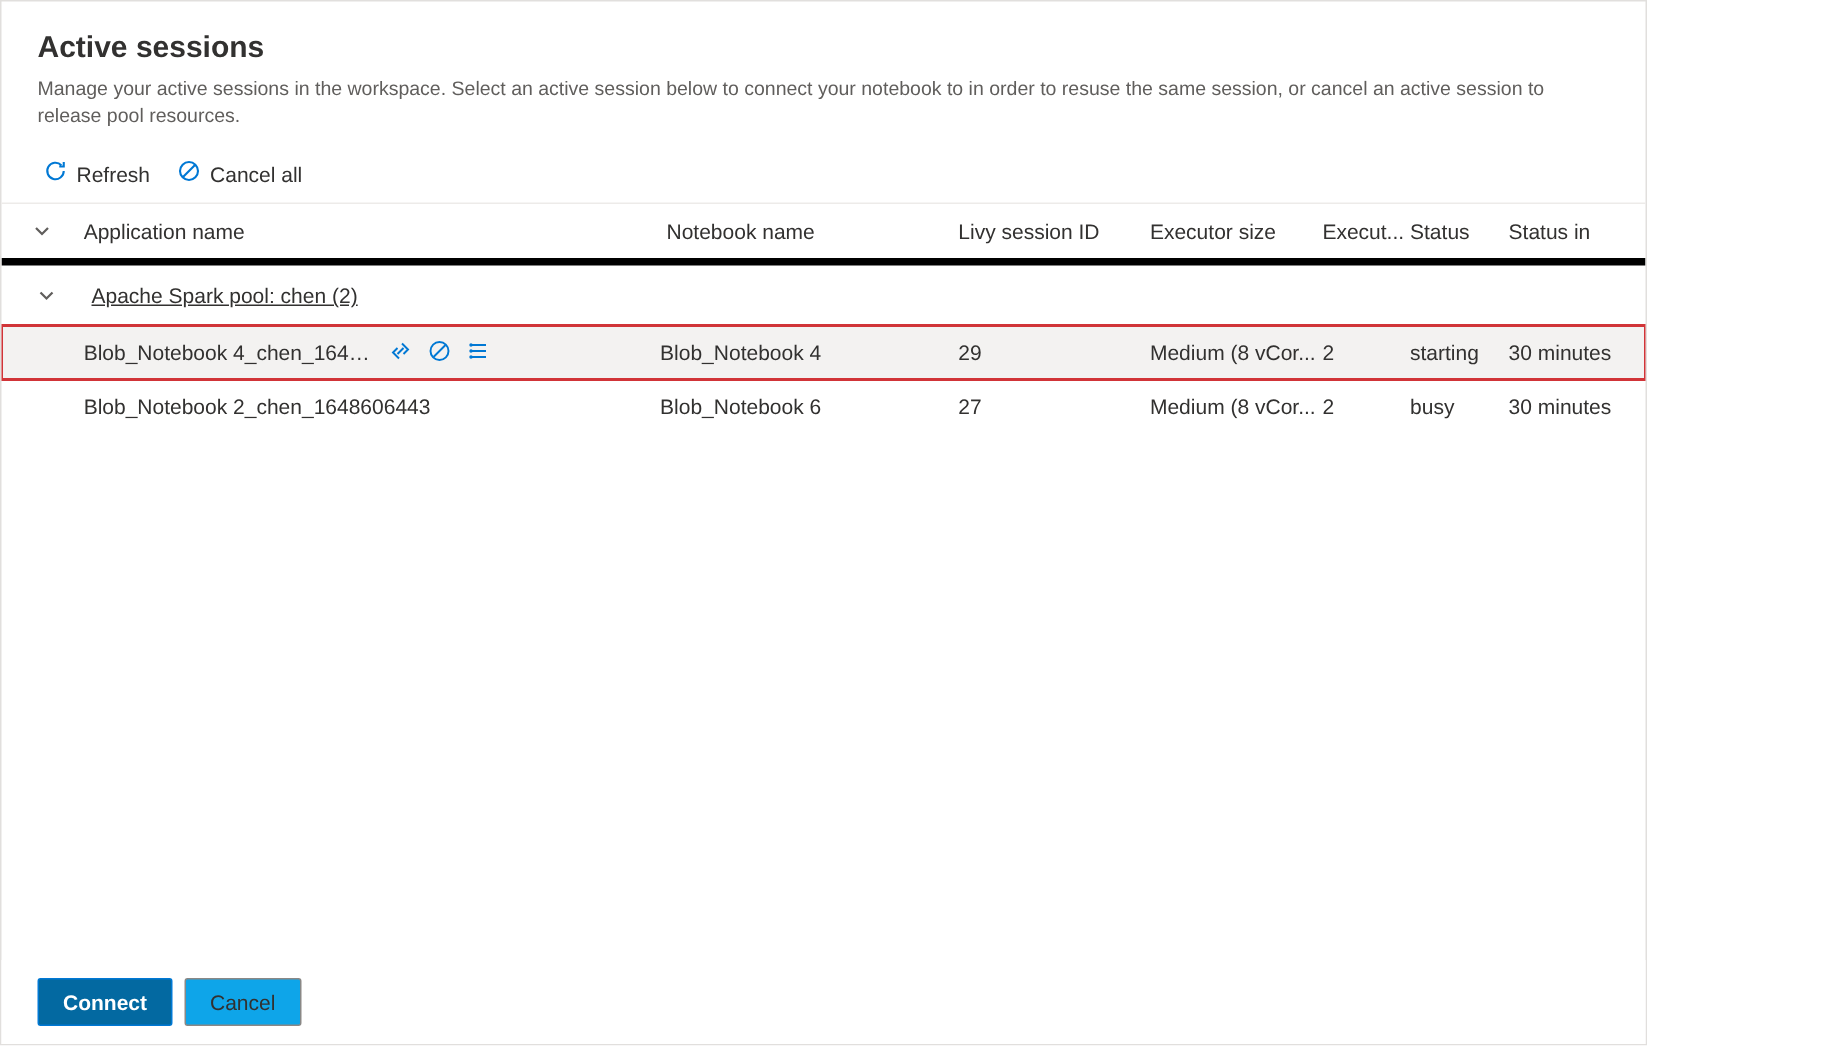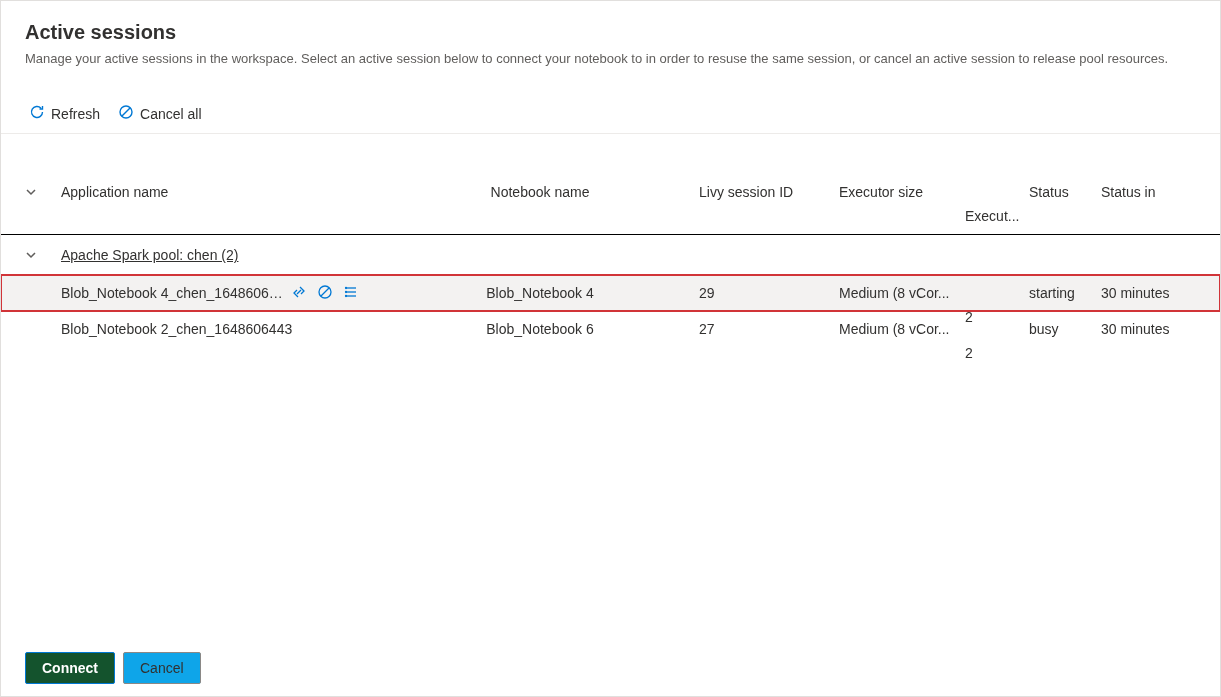--- a/index.html
+++ b/index.html
@@ -3,27 +3,26 @@
 <meta charset="utf-8">
 <style>
   * { box-sizing: border-box; margin: 0; padding: 0; }
   body {
     font-family: "Segoe UI", -apple-system, BlinkMacSystemFont, sans-serif;
     font-size: 14px;
     color: #323130;
     background: #fff;
   }
   .panel {
-    width: 1221px;
+    width: 1098px;
     height: 697px;
     border: 1px solid #e1dfdd;
     display: flex;
     flex-direction: column;
     position: relative;
-    gap: 16px;
   }
   .header {
     padding: 20px 24px 10px 24px;
   }
   .title {
     font-size: 20px;
     font-weight: 600;
     color: #323130;
   }
   .subtitle {
@@ -53,31 +52,31 @@
   .toolbar-btn svg { width: 16px; height: 16px; }
   .icon-blue { color: #0078d4; }
   .grid {
     flex: 1;
     overflow: auto;
   }
   .grid-header {
     display: flex;
     align-items: center;
     padding: 10px 0 10px 0;
-    border-bottom: 1px solid #000000;
+    border-bottom: 5px solid #000000;
     color: #323130;
     font-size: 14px;
     font-weight: 400;
   }
   .col-expand { width: 60px; display:flex; justify-content:center; }
   .col-app { width: 320px; padding-right:10px; }
   .col-nb  { width: 318px; text-align: center; }
   .col-livy{ width: 140px; }
   .col-execsize{ width: 126px; }
-  .col-execcnt { width: 64px; overflow:hidden; text-overflow:ellipsis; white-space:nowrap;margin-top:48px;}
+  .col-execcnt { width: 64px; overflow:hidden; text-overflow:ellipsis; white-space:nowrap;}
   .col-status { width: 72px; }
   .col-expires{ width: 100px; }
   .group-row {
     display: flex;
     align-items: center;
     height: 40px;
     font-size: 14px;
     text-decoration: underline;
   }
   .group-row .chev { width:60px; display:flex; justify-content:center; }
@@ -125,21 +124,21 @@
     height: 32px;
     padding: 0 16px;
     font-size: 14px;
     border-radius: 2px;
     cursor: pointer;
     border: 1px solid #8a8886;
     background: #0ea5e9;
     color: #323130;
   }
   .btn.primary {
-    background: #14532d;
+    background: #0369a1;
     border-color: #0078d4;
     color: #fff;
     font-weight: 600;
   }
   .chevron { width:12px; height:12px; }
 </style>
 </head>
 <body>
 
 <div class="panel">

